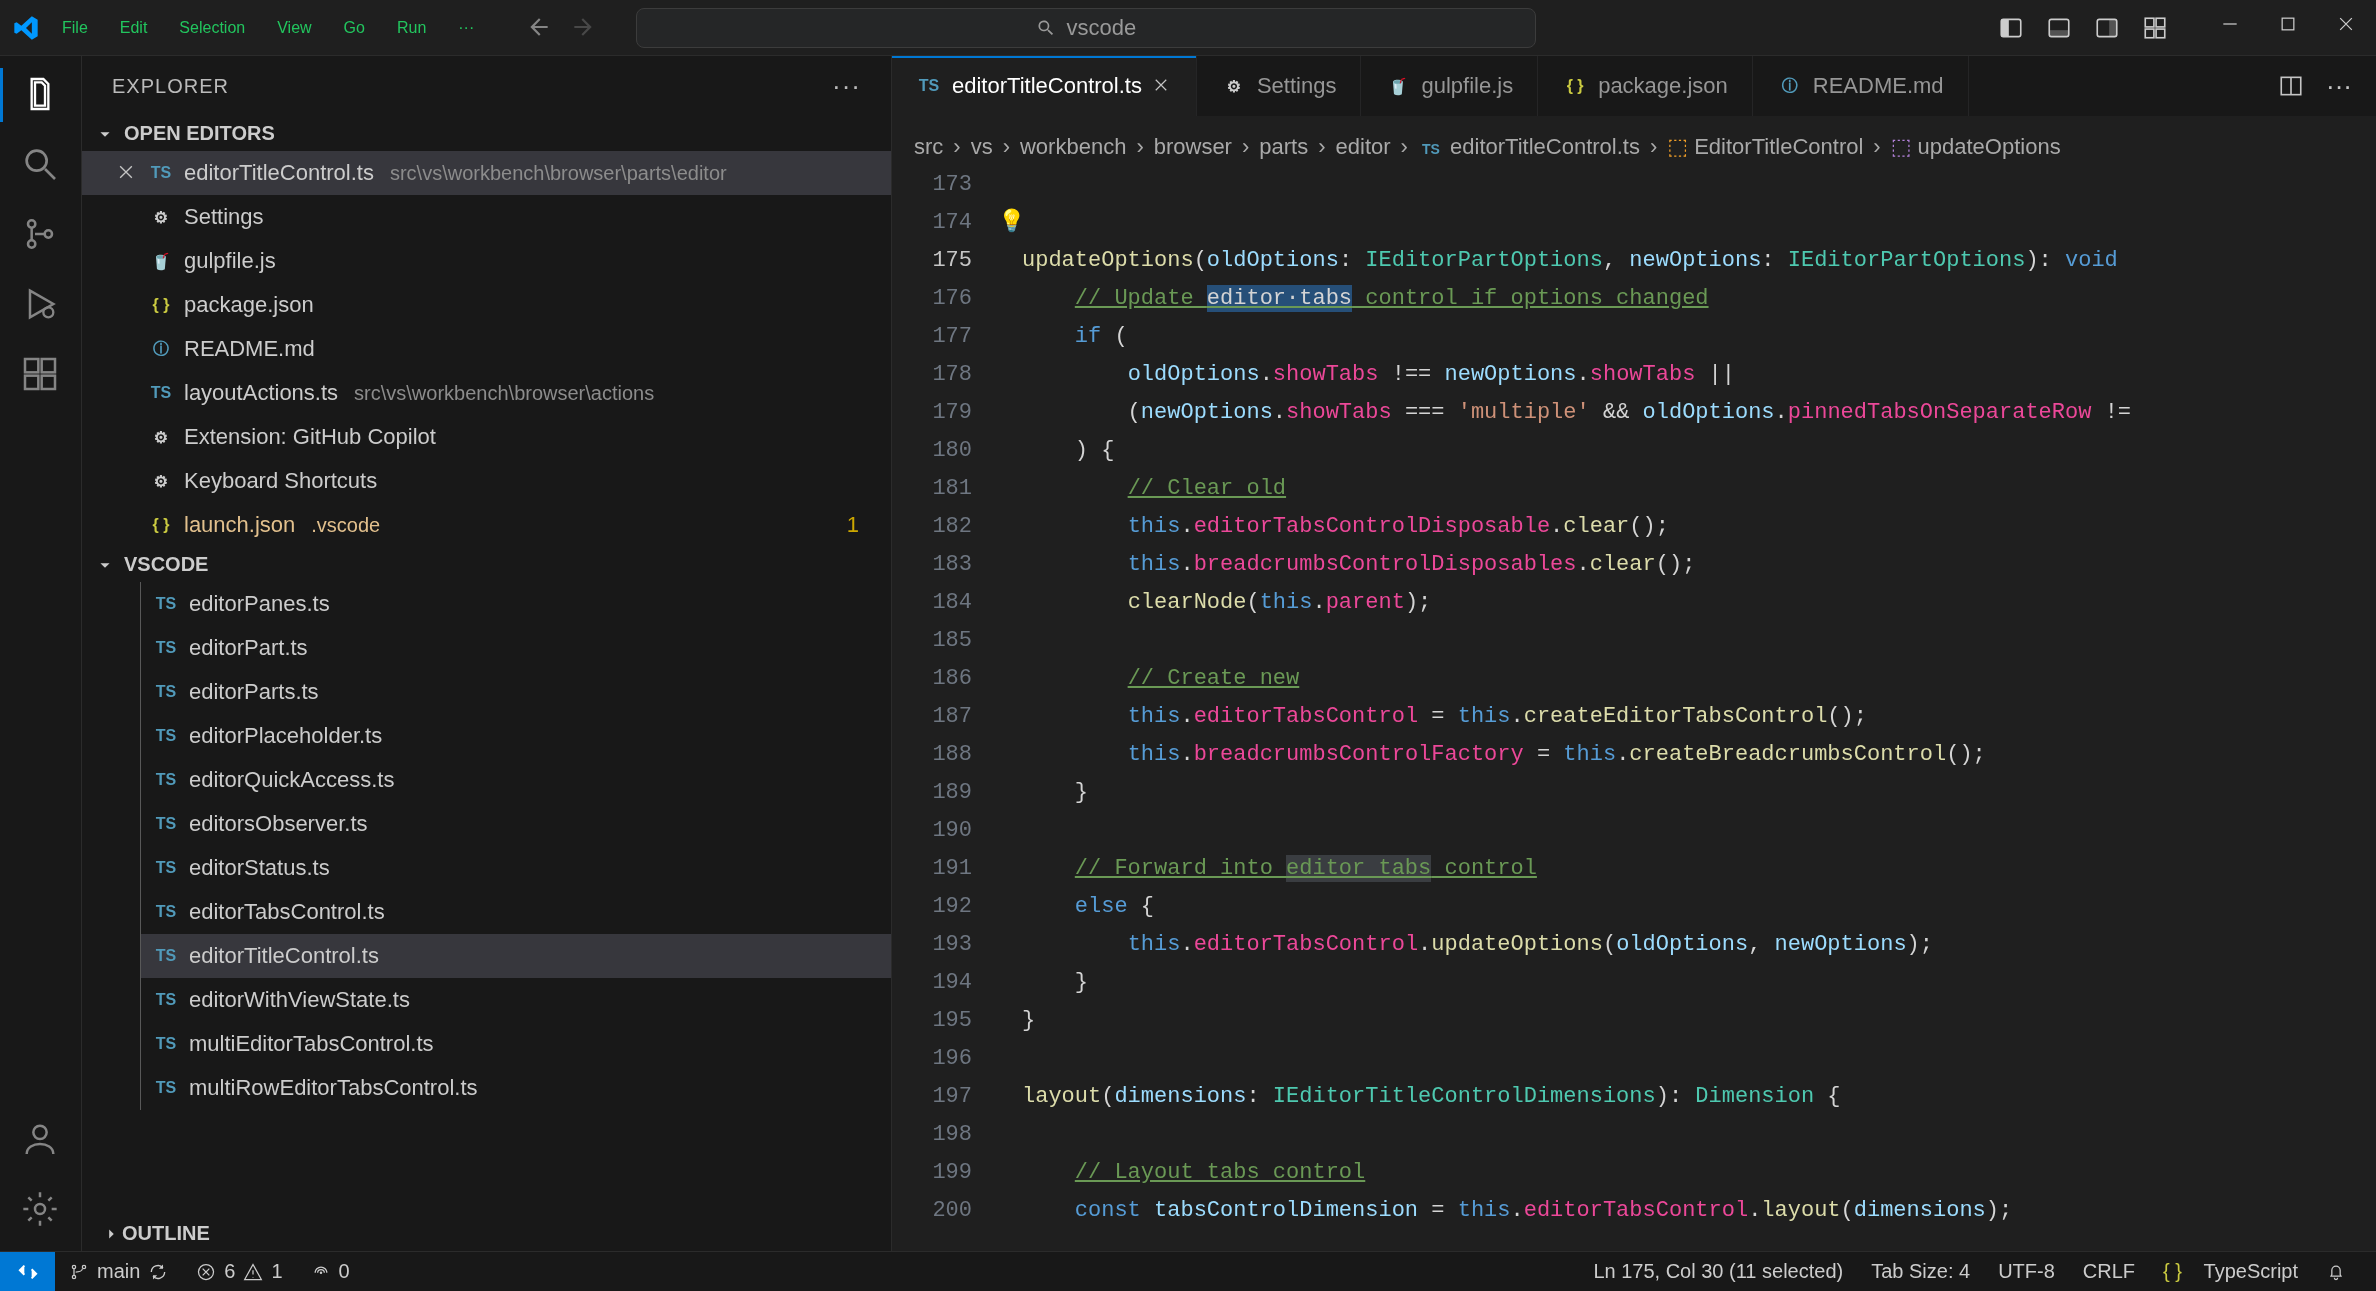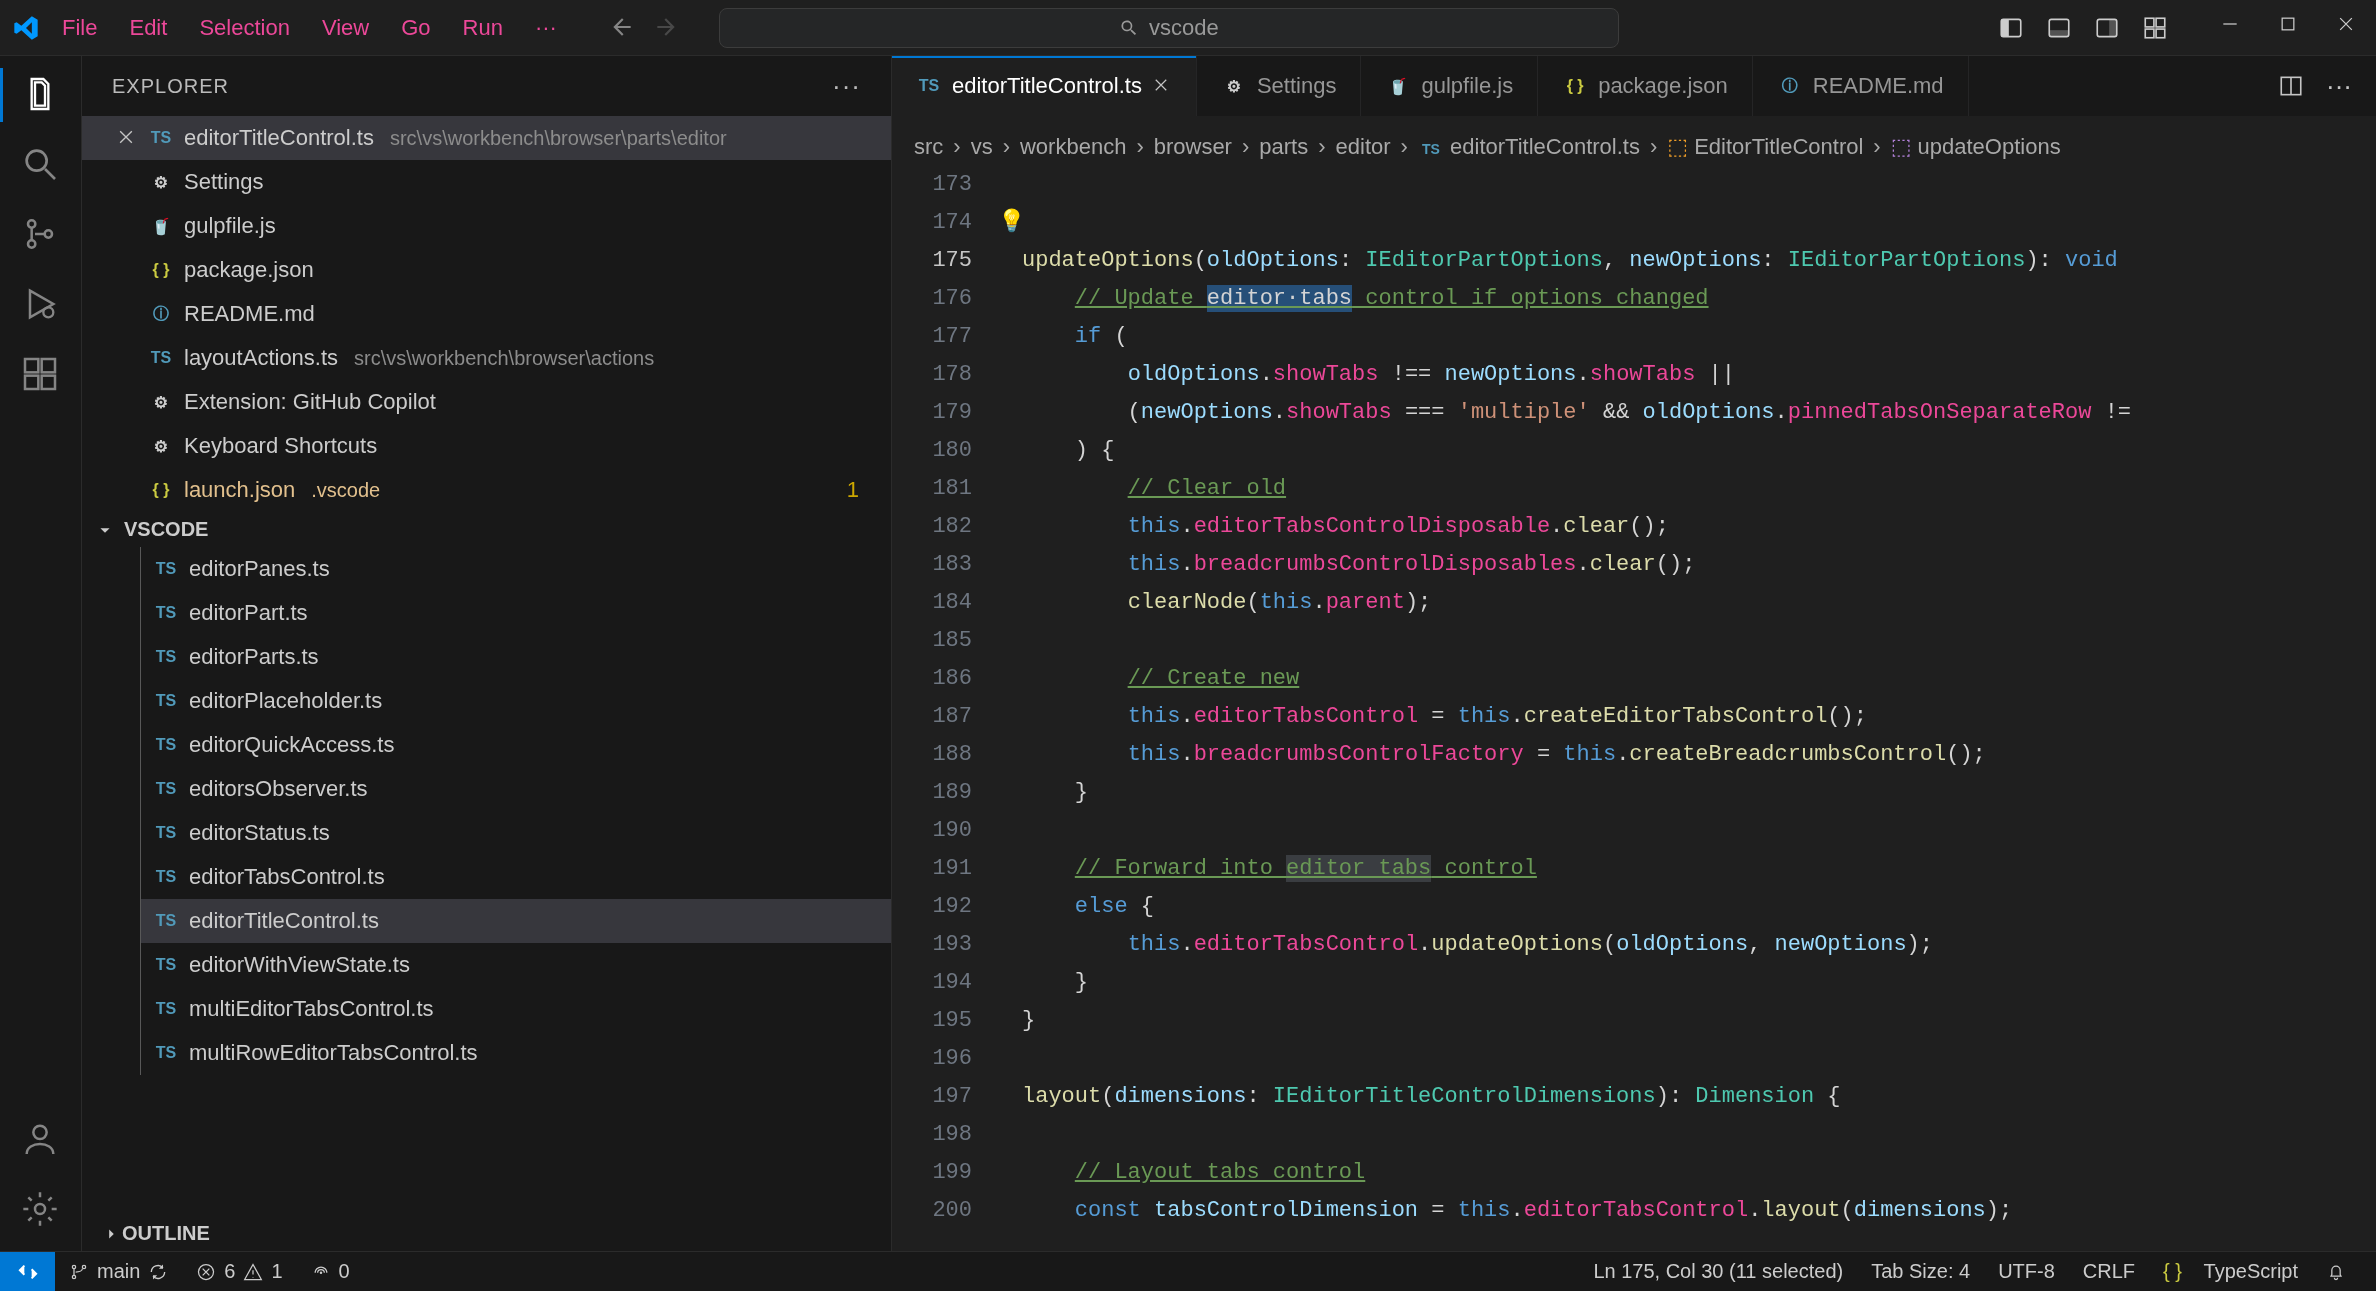--- a/index.html
+++ b/index.html
@@ -3,21 +3,21 @@
 <meta charset="utf-8">
 <style>
 * { margin: 0; padding: 0; box-sizing: border-box; }
 body { font-family: "Segoe UI", sans-serif; background: #1e1e1e; color: #cccccc; width: 2376px; height: 1291px; overflow: hidden; transform-origin: top left; }
 .root { display: flex; flex-direction: column; width: 100%; height: 100%; }
 
 
 .titlebar { height: 56px; background: #1f1f1f; display: flex; align-items: center; padding: 0 12px; gap: 8px; border-bottom: 1px solid #2b2b2b; }
 .titlebar .logo { width: 28px; height: 28px; color: #0098ff; }
 .menu-items { display: flex; gap: 4px; }
-.menu-item { padding: 6px 14px; font-size: 22px; color: #ec4899; border-radius: 6px; cursor: pointer; }
+.menu-item { padding: 6px 14px; font-size: 16px; color: #22c55e; border-radius: 6px; cursor: pointer; }
 .nav-arrows { display: flex; gap: 16px; margin-left: 30px; }
 .nav-arrow { width: 28px; height: 28px; color: #858585; }
 .searchbox { flex: 0 0 900px; height: 40px; margin-left: 30px; background: #252627; border: 1px solid #3c3c3c; border-radius: 8px; display: flex; align-items: center; justify-content: center; gap: 10px; color: #999; font-size: 22px; }
 .title-right { margin-left: auto; display: flex; gap: 22px; align-items: center; }
 .title-right-icon { width: 26px; height: 26px; color: #cccccc; }
 .wincontrols { display: flex; gap: 30px; margin-left: 30px; }
 .wincontrol { width: 28px; height: 28px; color: #cccccc; }
 
 
 .body { flex: 1; display: flex; min-height: 0; }
@@ -223,20 +223,28 @@
           </span>
       </div>
     </div>
 
     <div class="sidebar">
       <div class="sidebar-header">
         <span>EXPLORER</span>
         <span style="font-size:26px;">···</span>
       </div>
 
+      <div class="section-header">
+        <span class="chev">
+            <svg viewBox="0 0 24 24" width="22" height="22">
+              <path fill="currentColor" d="M7 10l5 5 5-5z"></path>
+            </svg>
+          </span>
+        <span>OPEN EDITORS</span>
+      </div>
       <div class="open-editors-list" id="oe-list">
           <div class="oe-item active">
             <span class="oe-close">
               <svg viewBox="0 0 24 24" width="20" height="20">
                 <path stroke="currentColor" stroke-width="1.6" d="M5 5l14 14M19 5L5 19"></path>
               </svg>
             </span>
             <span class="file-icon ts">TS</span>
             <span>editorTitleControl.ts</span>
             <span class="oe-path ">src\vs\workbench\browser\parts\editor</span>

